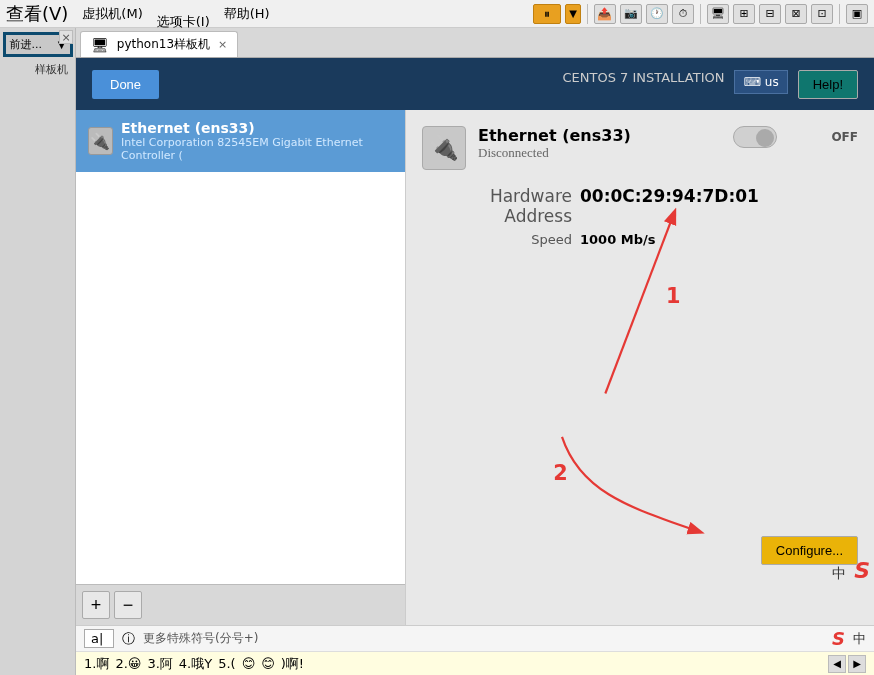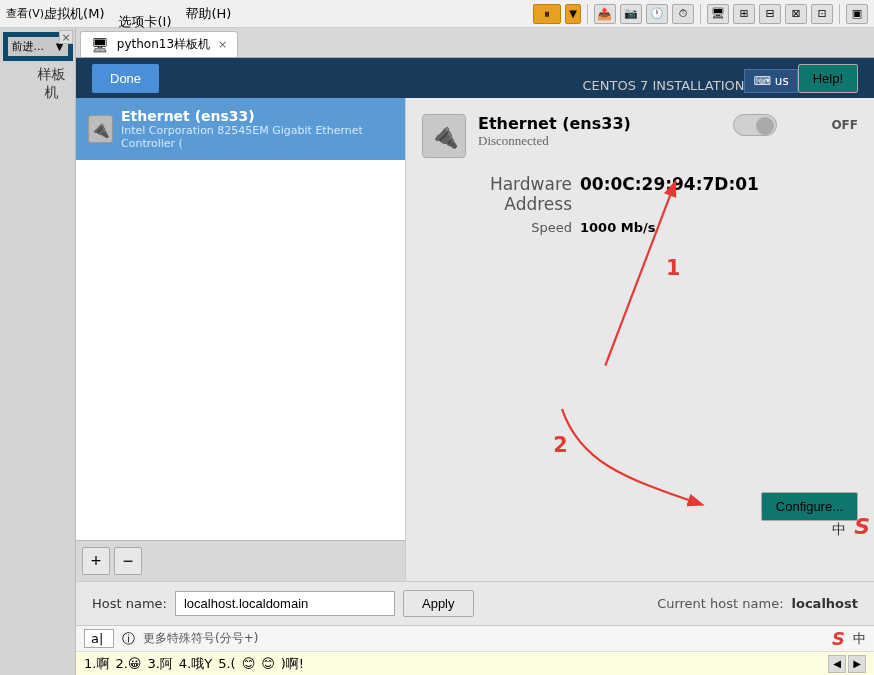--- a/index.html
+++ b/index.html
@@ -2,21 +2,21 @@
 <html><head>
   <meta charset="utf-8">
   <style>
     * { box-sizing: border-box; margin: 0; padding: 0; }
     body { font-family: 'DejaVu Sans', Arial, sans-serif; font-size: 13px; background: #3c3c3c; width: 874px; height: 675px; overflow: hidden; }
   </style>
 </head>
 <body>
 
 <div style="position:absolute; top:0; left:0; width:874px; height:28px; background:#f0f0f0; border-bottom:1px solid #ccc; display:flex; align-items:center; padding:0 6px; z-index:100;">
-  <span style="font-size:11px; cursor:pointer;">查看(V)</span>
+  <span style="font-size:18px; margin-right:14px; cursor:pointer;">查看(V)</span>
   <span style="font-size:13px; margin-right:14px; cursor:pointer;">虚拟机(M)</span>
   <span style="font-size:13px; margin-right:14px; cursor:pointer;margin-top:16px;">选项卡(I)</span>
   <span style="font-size:13px; margin-right:14px; cursor:pointer;">帮助(H)</span>
 
   <div style="margin-left:auto; display:flex; align-items:center; gap:4px;">
     <div style="width:28px;height:20px;background:#e8a020;border:1px solid #c08010;border-radius:2px;display:flex;align-items:center;justify-content:center;font-size:12px;cursor:pointer;">⏸</div>
     <div style="width:16px;height:20px;background:#e8a020;border:1px solid #c08010;border-radius:2px;display:flex;align-items:center;justify-content:center;font-size:10px;cursor:pointer;">▼</div>
     <div style="width:1px;height:20px;background:#bbb;margin:0 2px;"></div>
     <div style="width:22px;height:20px;background:#e0e0e0;border:1px solid #aaa;border-radius:2px;display:flex;align-items:center;justify-content:center;font-size:12px;cursor:pointer;">📤</div>
     <div style="width:22px;height:20px;background:#e0e0e0;border:1px solid #aaa;border-radius:2px;display:flex;align-items:center;justify-content:center;font-size:11px;cursor:pointer;">📷</div>
@@ -29,43 +29,43 @@
     <div style="width:22px;height:20px;background:#e0e0e0;border:1px solid #aaa;border-radius:2px;display:flex;align-items:center;justify-content:center;font-size:11px;cursor:pointer;">⊠</div>
     <div style="width:22px;height:20px;background:#e0e0e0;border:1px solid #aaa;border-radius:2px;display:flex;align-items:center;justify-content:center;font-size:11px;cursor:pointer;">⊡</div>
     <div style="width:1px;height:20px;background:#bbb;margin:0 2px;"></div>
     <div style="width:22px;height:20px;background:#e0e0e0;border:1px solid #aaa;border-radius:2px;display:flex;align-items:center;justify-content:center;font-size:11px;cursor:pointer;">▣</div>
   </div>
 </div>
 
 <div style="position:absolute; top:28px; left:0; width:76px; height:647px; background:#d4d4d4; border-right:1px solid #bbb; z-index:10; display:flex; flex-direction:column; align-items:center; padding-top:4px; gap:2px;">
   <div style="position:absolute;top:2px;right:2px;width:14px;height:14px;cursor:pointer;font-size:11px;display:flex;align-items:center;justify-content:center;color:#555;background:#e0e0e0;border:1px solid #bbb;">×</div>
 
-  <div style="display:flex;flex-direction:row;align-items:center;justify-content:space-between;width:70px;background:#c8c8c8;border:5px solid #0c4a6e;padding:2px 4px;font-size:11px;cursor:pointer;">
+  <div style="display:flex;flex-direction:row;align-items:center;justify-content:space-between;width:70px;background:#c8c8c8;border:3px solid #0c4a6e;padding:2px 4px;font-size:11px;cursor:pointer;">
     <span style="font-size:11px;">前进...</span>
     <span style="font-size:10px;">▼</span>
   </div>
 
-  <div style="font-size:14px;color:#333;padding:3px 4px;text-align:center;margin-left:28px;">样板机</div>
+  <div style="font-size:11px;color:#333;padding:3px 4px;text-align:center;margin-left:28px;">样板机</div>
 </div>
 
 <div style="position:absolute;left:76px;top:28px;right:0;height:30px;background:#d8d8d8;display:flex;align-items:flex-end;padding:0 4px;border-bottom:1px solid #aaa;z-index:9;">
   <div style="background:white;border:1px solid #bbb;border-bottom:none;padding:4px 10px;font-size:12px;cursor:pointer;display:flex;align-items:center;gap:8px;border-radius:3px 3px 0 0;height:26px;">
     <span style="font-size:14px;">🖥</span>
     <span style="font-size:12px;">python13样板机</span>
     <span style="font-size:11px;color:#666;cursor:pointer;">×</span>
   </div>
 </div>
 
 <div style="position:absolute;left:76px;top:58px;right:0;bottom:0;display:flex;flex-direction:column;background:#e8e8e8;">
 
-  <div style="background:#1a3a5c;display:flex;align-items:center;justify-content:space-between;padding:17px 16px;height:40px;flex-shrink:0;">
+  <div style="background:#1a3a5c;display:flex;align-items:center;justify-content:space-between;padding:17px 16px;height:52px;flex-shrink:0;">
     <div style="display:flex;align-items:center;gap:14px;">
       <button style="background:#4a90d9;color:white;border:none;padding:7px 18px;font-size:13px;cursor:pointer;border-radius:2px;">Done</button>
     </div>
-    <div style="display:flex;align-items:flex-end;">
+    <div style="display:flex;align-items:flex-start;gap:10px;">
       <span style="color:#ccc;font-size:13px;">CENTOS 7 INSTALLATION</span>
       <div style="background:#2a5080;color:white;border:1px solid #4a70a0;padding:4px 8px;font-size:12px;cursor:pointer;display:flex;align-items:center;gap:4px;">
         <span style="font-size:12px;">⌨</span>
         <span>us</span>
       </div>
       <button style="background:#0f766e;border:1px solid #aaa;padding:6px 14px;font-size:13px;cursor:pointer;border-radius:2px;">Help!</button>
     </div>
   </div>
 
   <div style="display:flex;flex:1;min-height:0;position:relative;">
@@ -124,34 +124,27 @@
 
         <line x1="230" y1="270" x2="310" y2="60" stroke="#e53935" stroke-width="2.5" marker-end="url(#arrowhead)"></line>
 
         <path d="M 180 320 C 200 380, 250 400, 340 430" stroke="#e53935" stroke-width="2.5" fill="none" marker-end="url(#arrowhead)"></path>
 
         <text x="300" y="165" fill="#e53935" font-size="24" font-weight="bold">1</text>
 
         <text x="170" y="370" fill="#e53935" font-size="24" font-weight="bold">2</text>
       </svg>
 
-      <button style="position:absolute;bottom:60px;right:16px;background:#0f766e;border:1px solid #aaa;padding:6px 14px;font-size:13px;cursor:pointer;border-radius:2px;">Configure...</button>
+      <button style="position:absolute;bottom:60px;right:16px;background:#eab308;border:1px solid #aaa;padding:6px 14px;font-size:13px;cursor:pointer;border-radius:2px;">Configure...</button>
 
       <div style="position:absolute;bottom:42px;right:4px;font-size:22px;color:#e53935;font-weight:bold;font-style:italic;">S</div>
       <div style="position:absolute;bottom:42px;right:28px;font-size:14px;color:#333;">中</div>
     </div>
   </div>
 
-  <div style="display:flex;align-items:center;padding:8px 16px;background:#e8e8e8;border-top:1px solid #ccc;gap:8px;flex-shrink:0;">
-    <label style="font-size:13px;color:#333;white-space:nowrap;">Host name:</label>
-    <input type="text" style="border: 1px solid rgb(170, 170, 170); padding: 4px 8px; font-size: 13px; width: 220px; background: white;" value="localhost.localdomain">
-    <button style="background:#e8e8e8;border:1px solid #aaa;padding:5px 18px;font-size:13px;cursor:pointer;border-radius:2px;">Apply</button>
-    <span style="margin-left:auto;font-size:13px;color:#555;">Current host name:</span>
-    <span style="font-size:13px;color:#333;font-weight:bold;">localhost</span>
-  </div>
 
   <div style="background:#f5f5f5;border-top:1px solid #ccc;padding:2px 8px;font-size:12px;display:flex;align-items:center;gap:8px;height:26px;flex-shrink:0;">
     <span style="background:white;border:1px solid #aaa;padding:1px 6px;font-size:13px;min-width:30px;">a|</span>
     <span style="font-size:13px;">ⓘ</span>
     <span style="font-size:12px;color:#555;">更多特殊符号(分号+)</span>
     <div style="margin-left:auto;font-size:18px;color:#e53935;font-weight:bold;font-style:italic;">S</div>
     <span style="font-size:13px;color:#333;">中</span>
   </div>
 
   <div style="background:#fffde0;border-top:1px solid #ddd;padding:2px 8px;font-size:13px;display:flex;align-items:center;gap:6px;height:24px;flex-shrink:0;">

